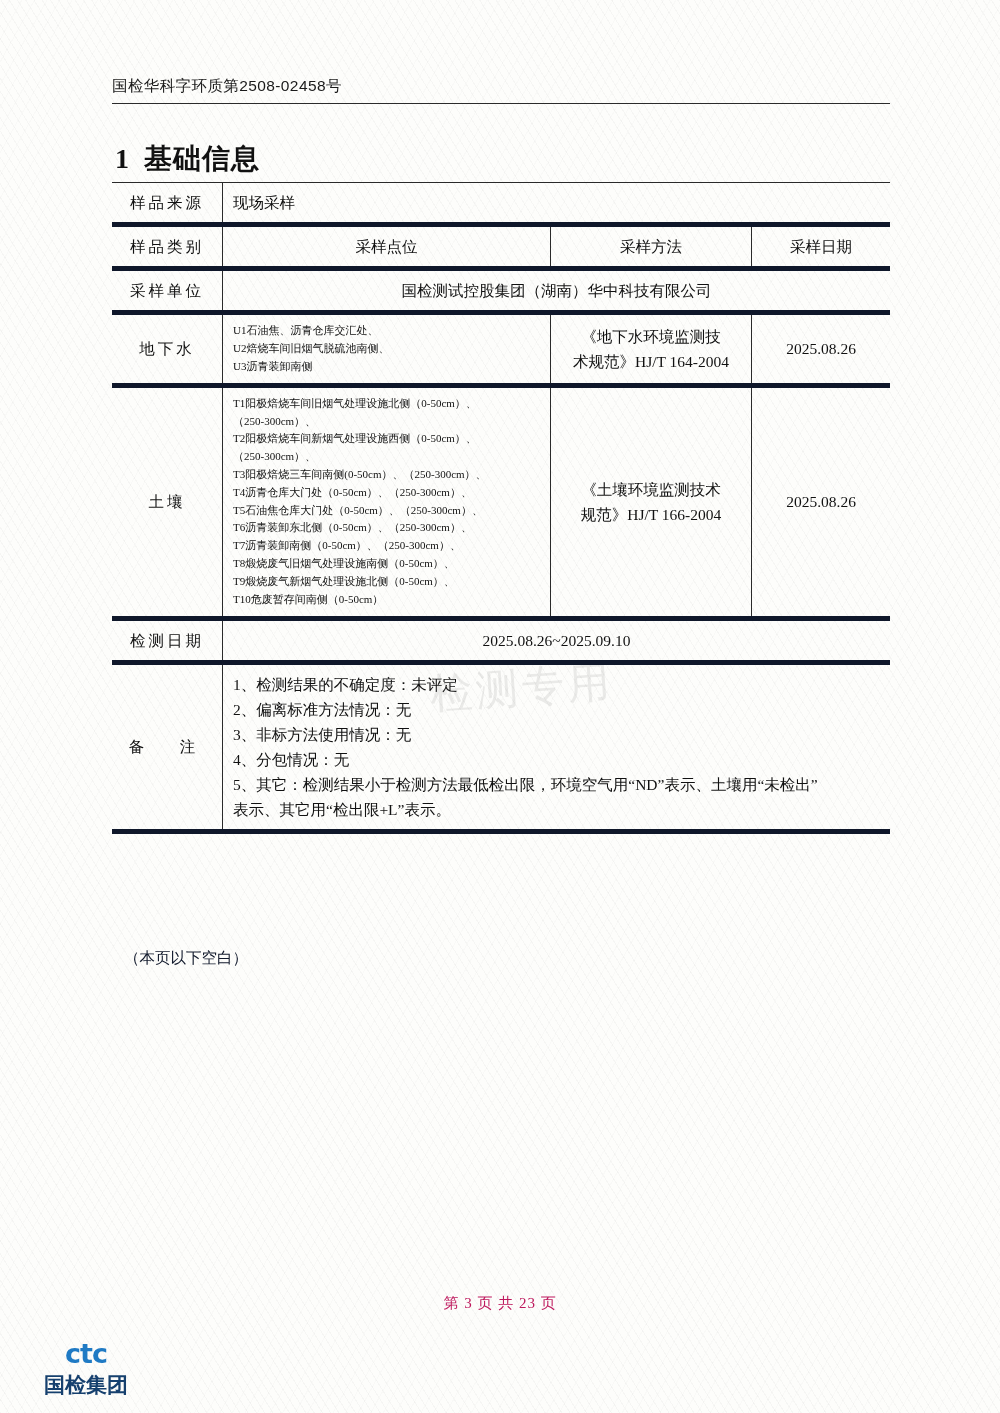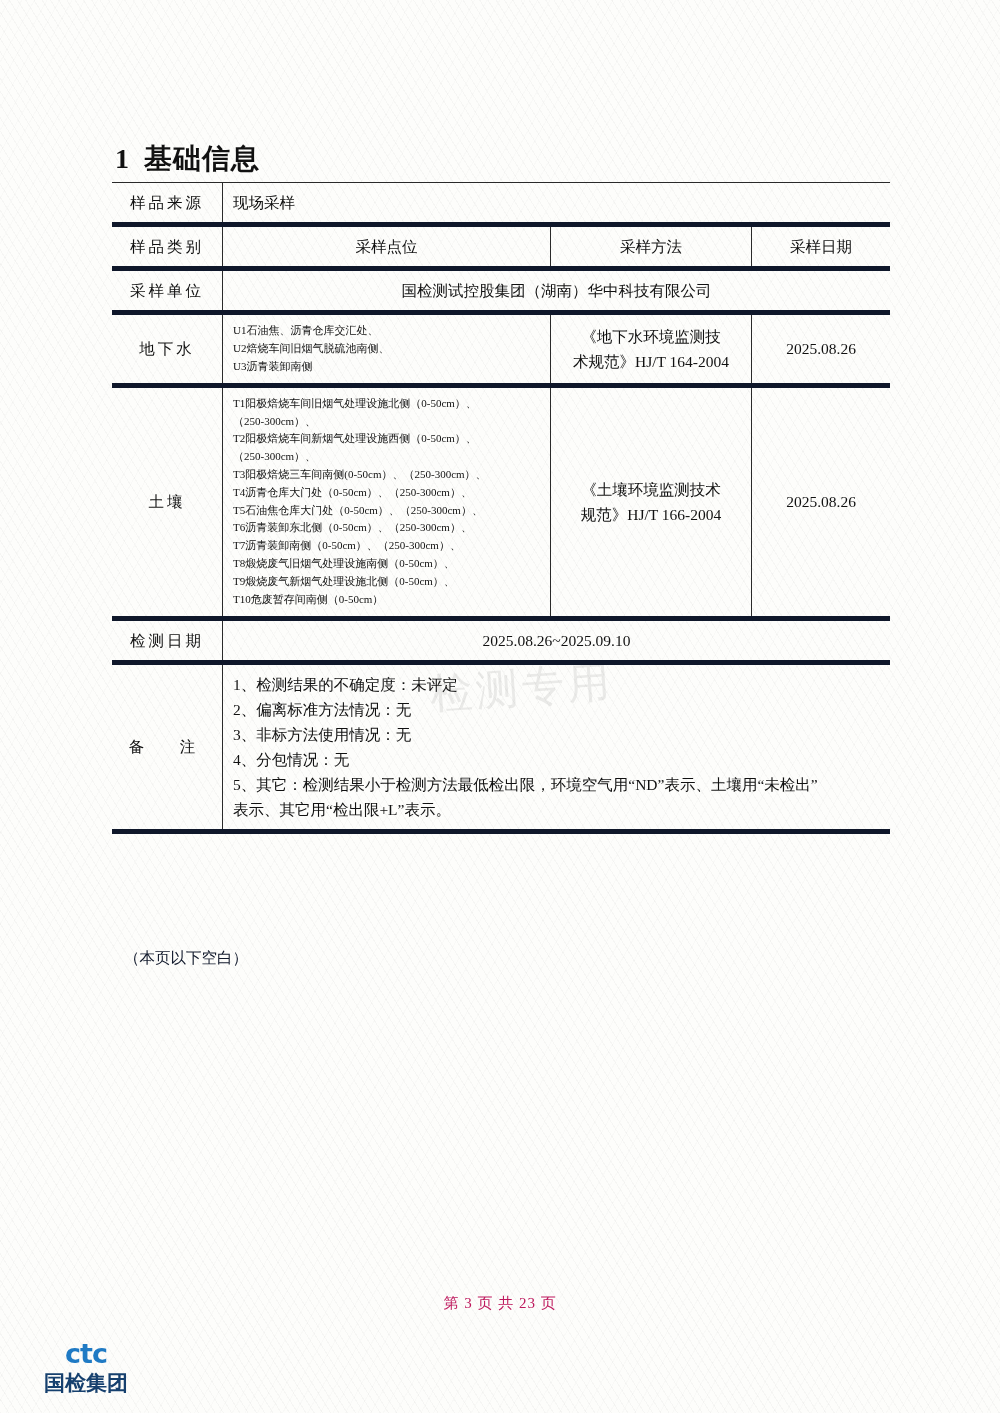--- a/index.html
+++ b/index.html
@@ -166,21 +166,21 @@
   }
   .logo .ctc {
     font-family: "DejaVu Sans", sans-serif;
     font-size: 27px;
     font-weight: bold;
     color: #1f7ac4;
     letter-spacing: -1px;
     line-height: 1;
   }
   .logo .cn {
-    font-family: Liberation Mono, monospace;
+    font-family: Liberation Sans, sans-serif;
     font-size: 21px;
     font-weight: bold;
     color: #16406e;
     letter-spacing: 0px;
     line-height: 1;
     text-align: center;
   }
 
   
   .watermark {
@@ -198,20 +198,21 @@
   }
 </style>
 </head>
 <body>
 
 <div class="page">
   <div class="watermark">检测专用</div>
 
   <div class="content">
 
+    <div class="doc-header">国检华科字环质第2508-02458号</div>
 
     <div class="section-title">
       <span class="num">1</span><span>基础信息</span>
     </div>
 
     <table class="info">
       <tbody>
         <tr>
           <td class="lbl">样品来源</td>
           <td class="last cellpad-left" colspan="3">现场采样</td>

